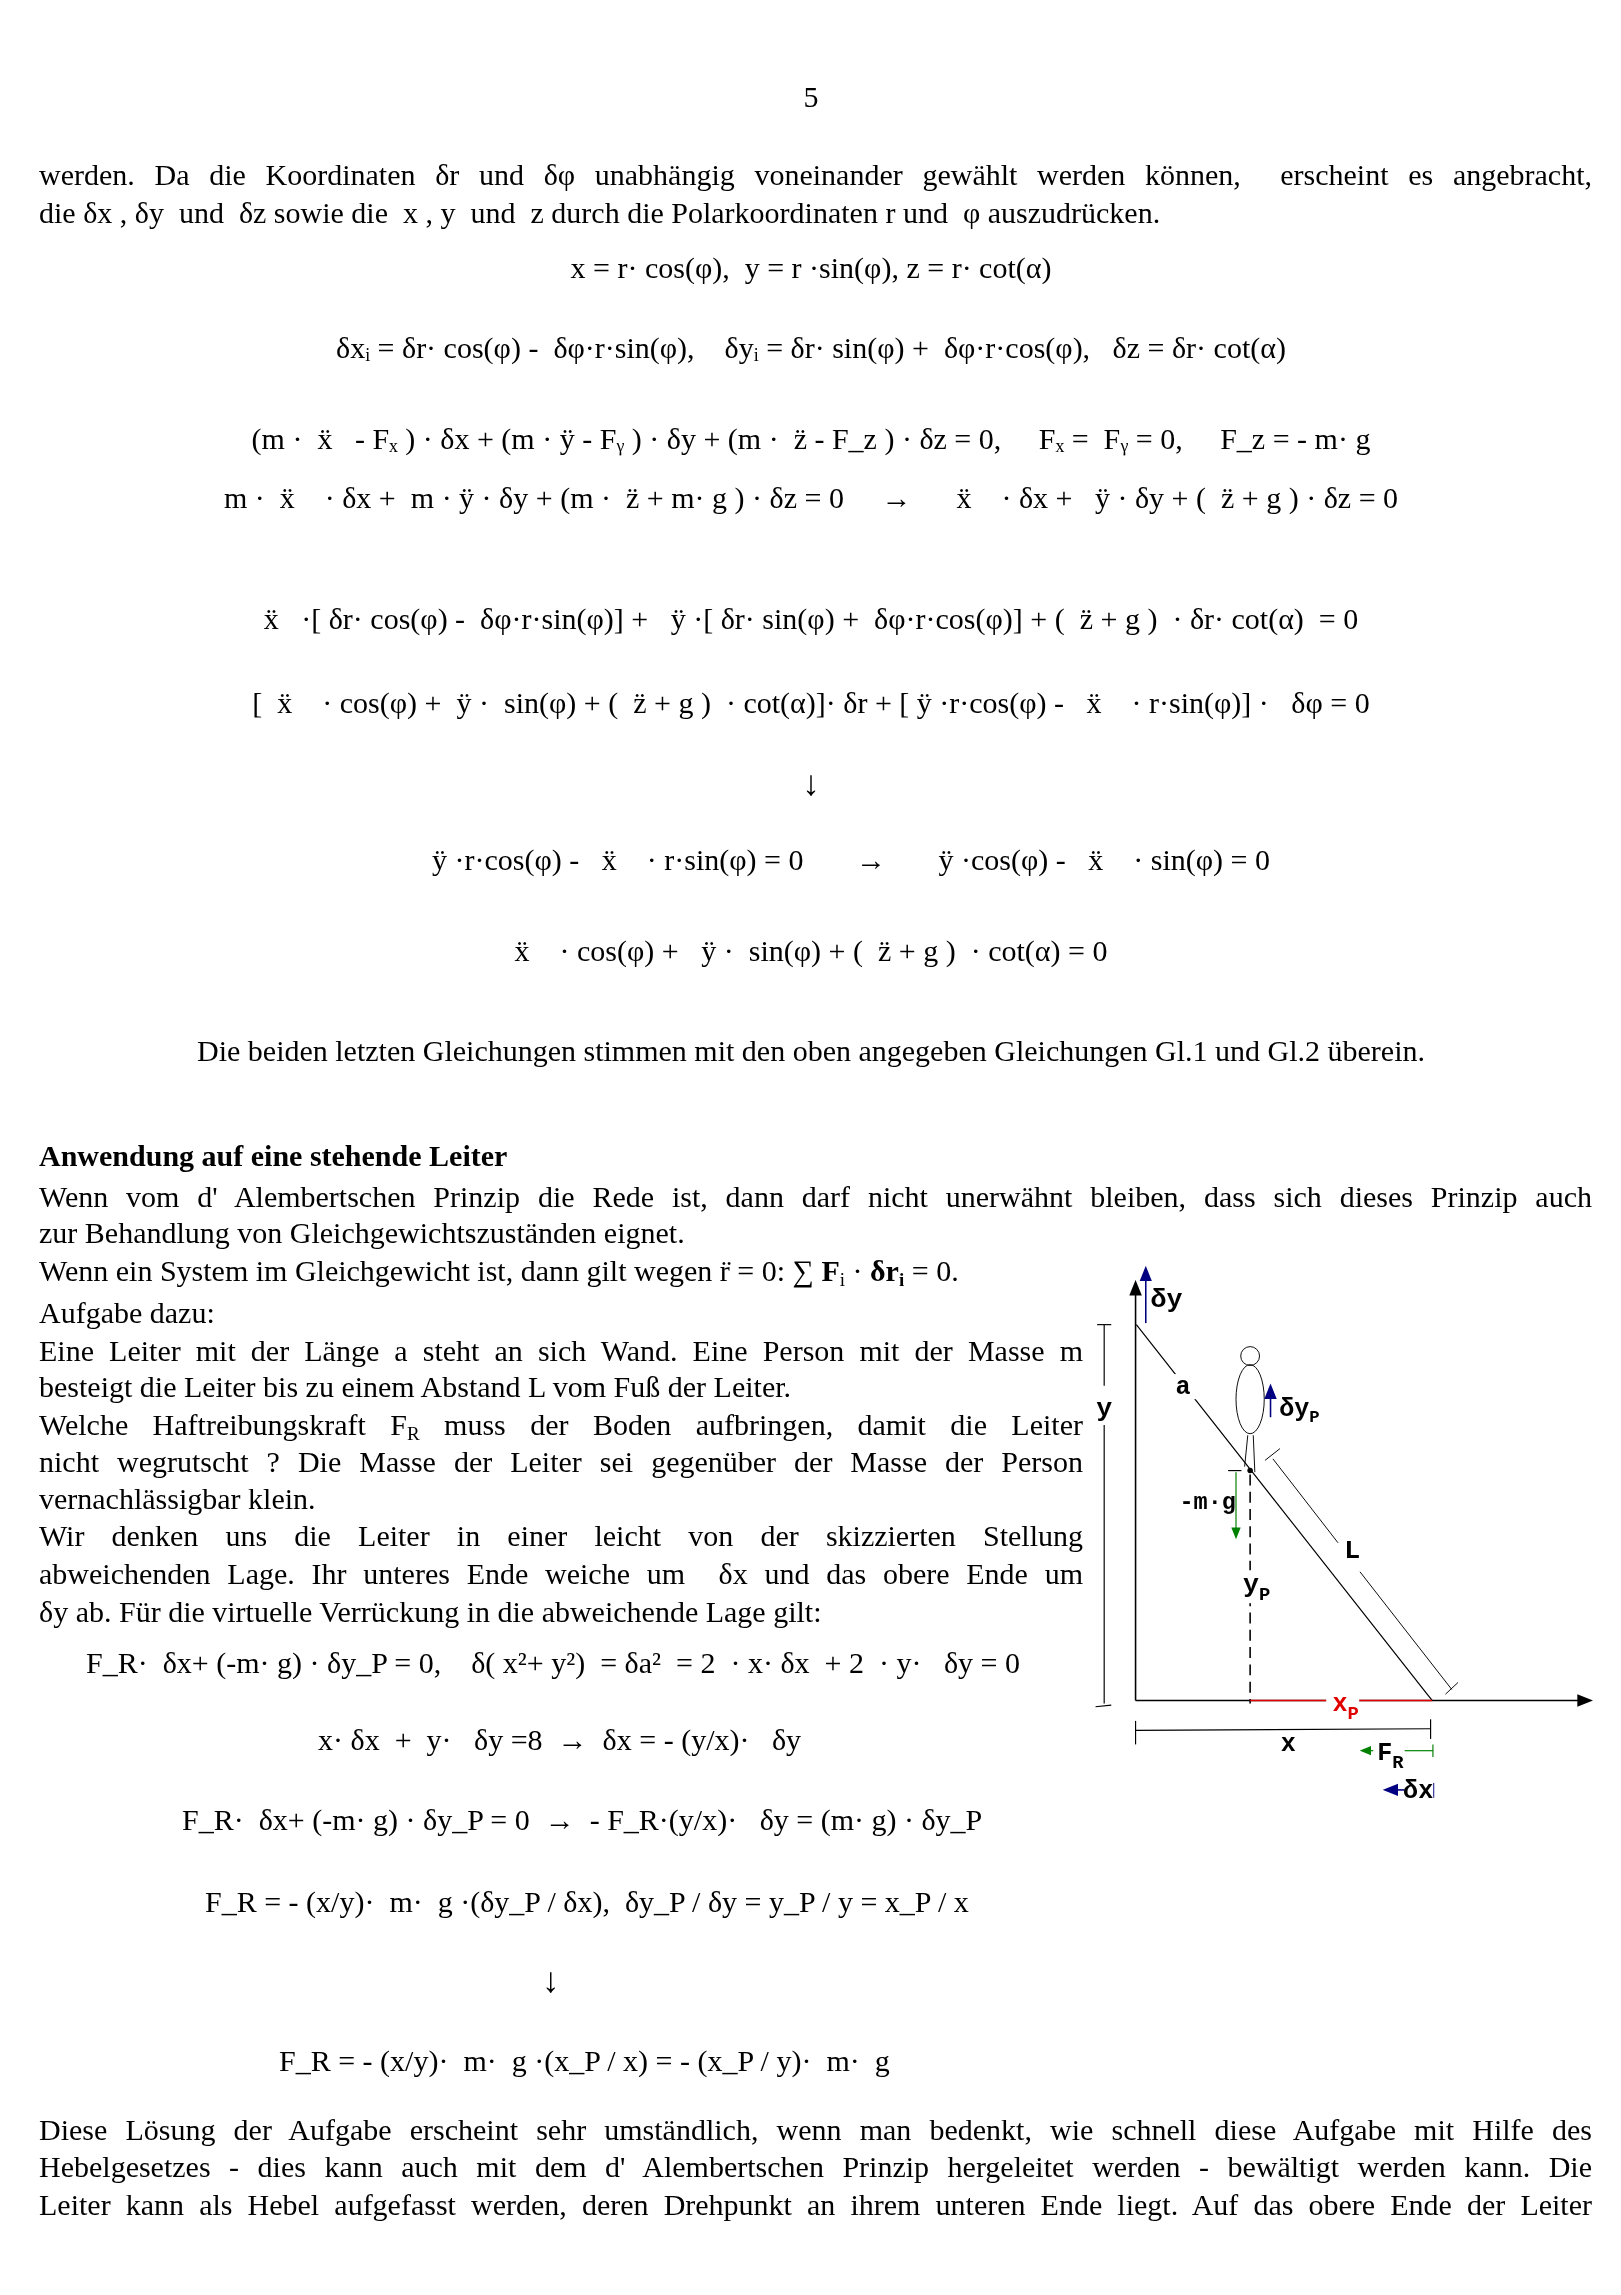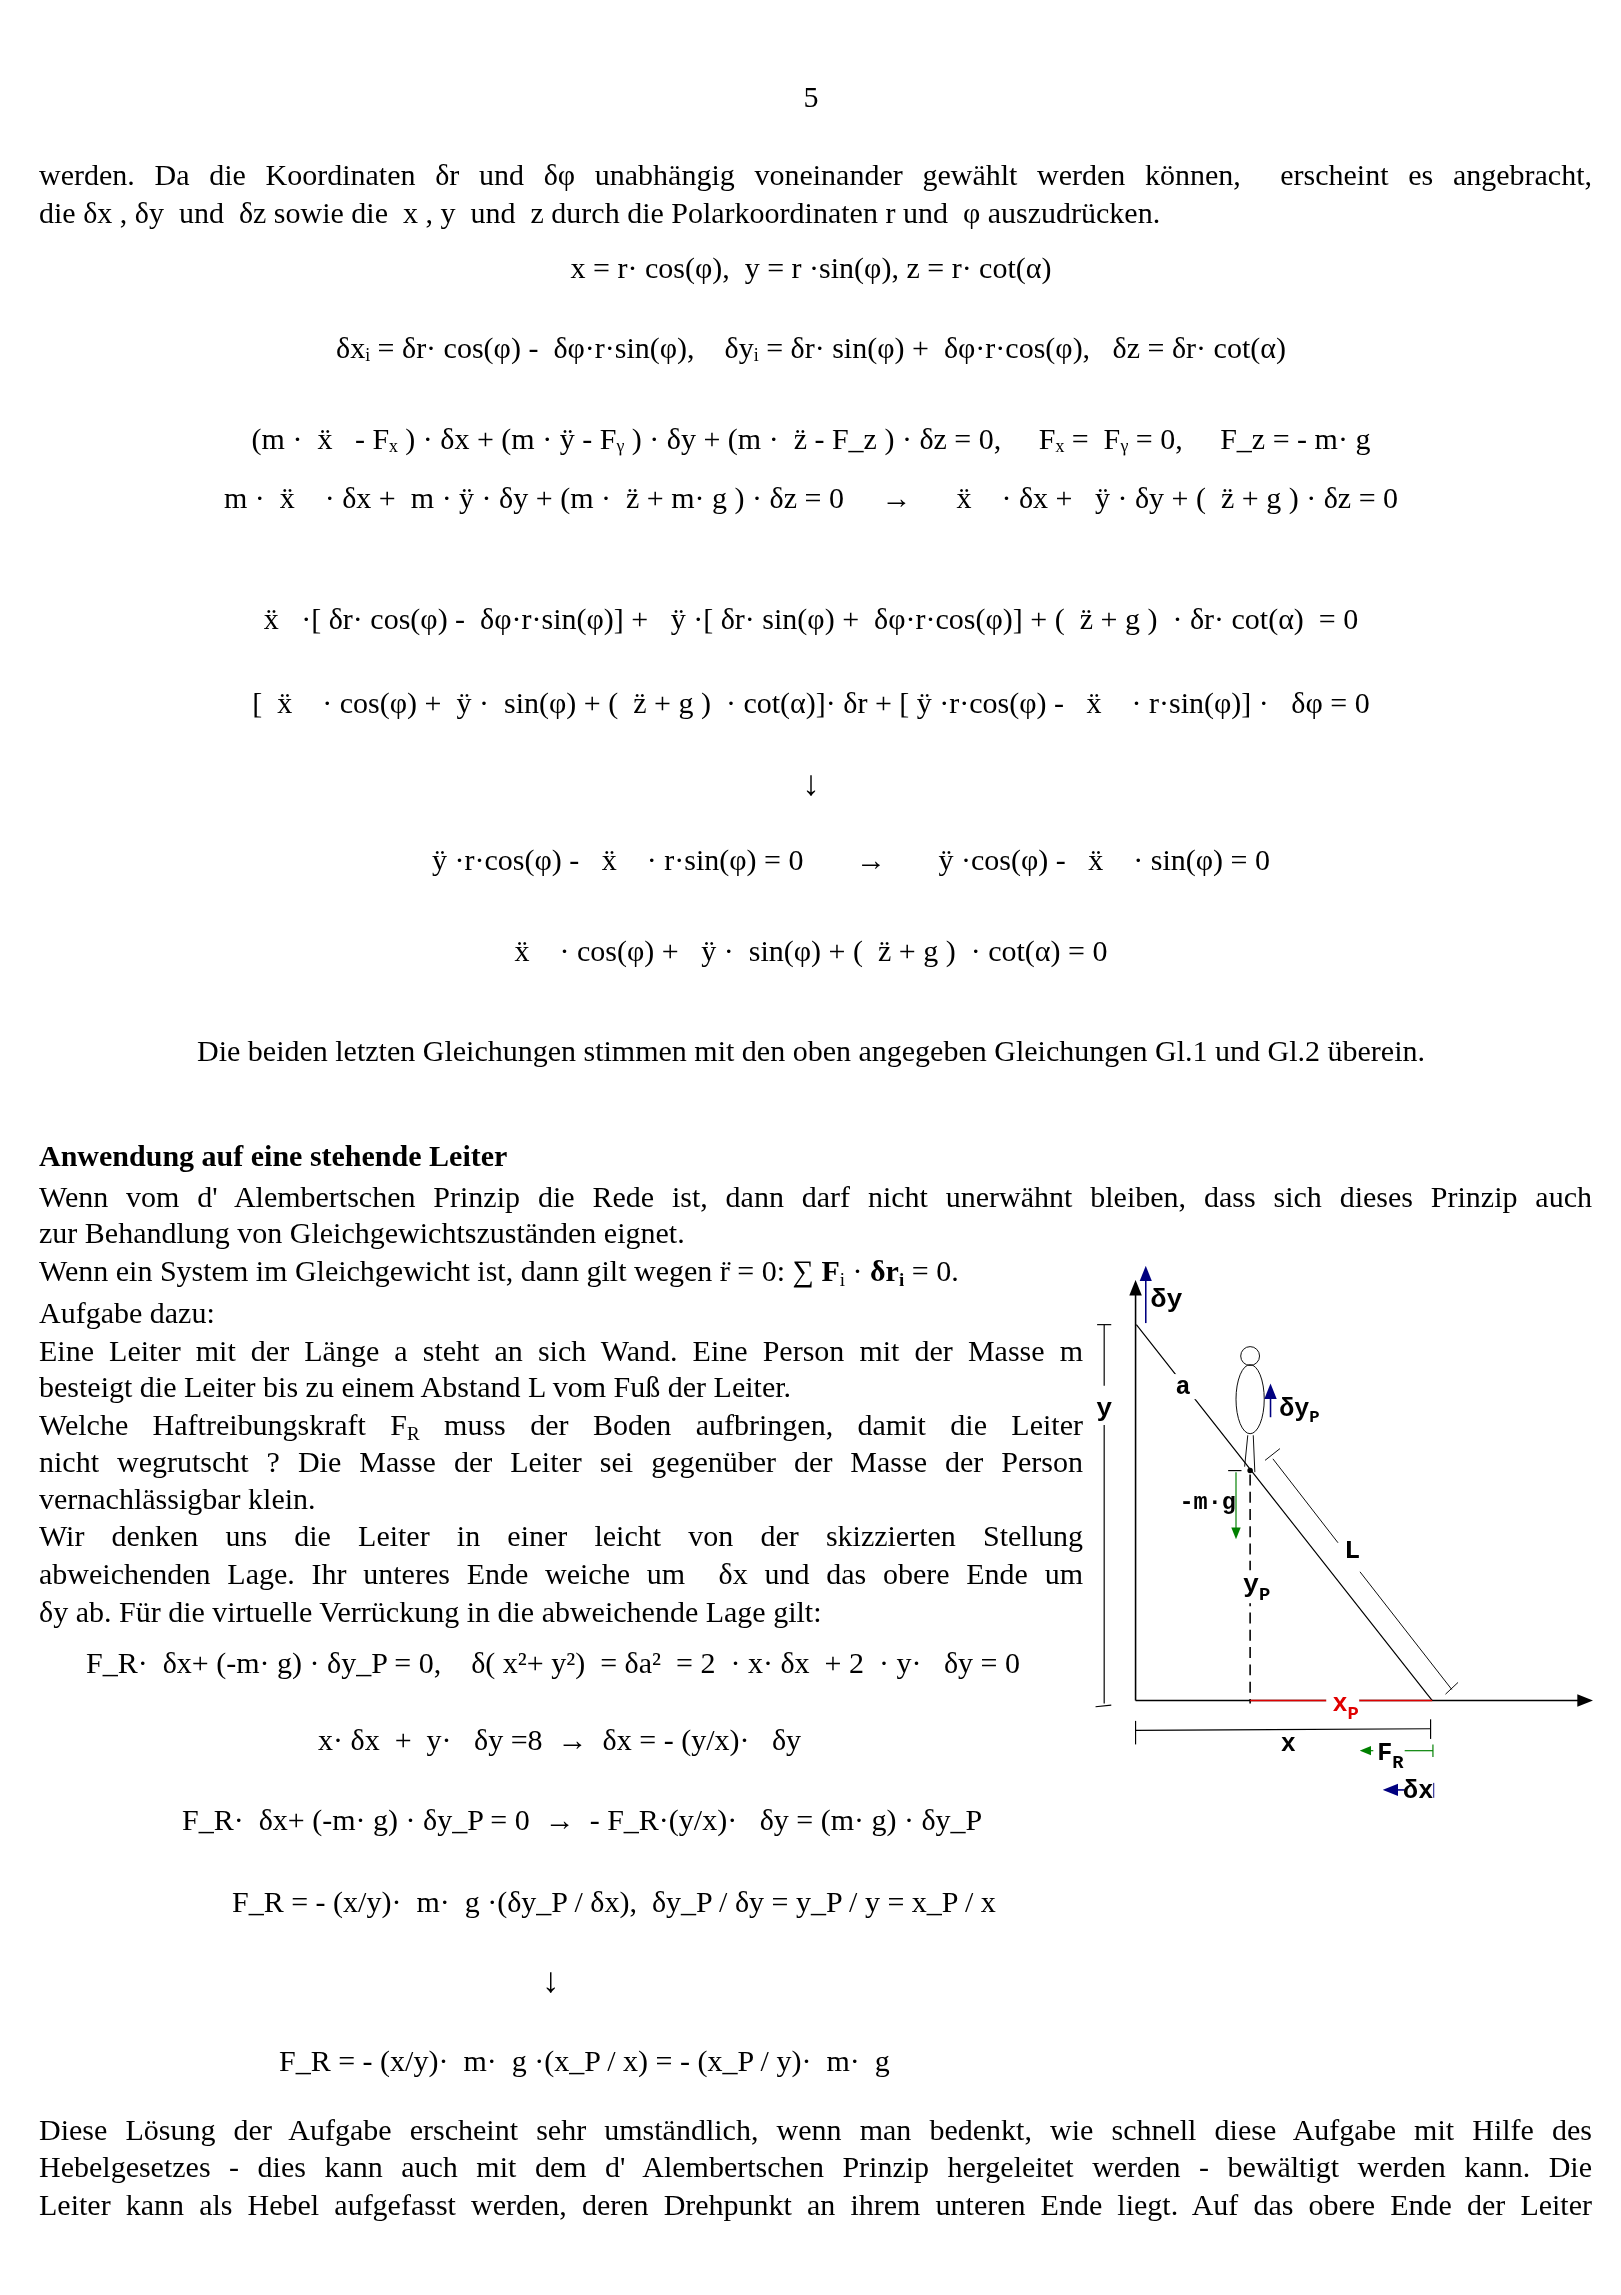--- a/index.html
+++ b/index.html
@@ -47,21 +47,21 @@
 <div class="line ljust" style="top:1407px;"><span>Welche Haftreibungskraft F</span><sub>R</sub><span> muss der Boden aufbringen, damit die Leiter</span></div>
 <div class="line ljust" style="top:1444px;">nicht wegrutscht ? Die Masse der Leiter sei gegenüber der Masse der Person</div>
 <div class="line left" style="top:1481px;">vernachlässigbar klein.</div>
 <div class="line ljust" style="top:1518px;">Wir denken uns die Leiter in einer leicht von der skizzierten Stellung</div>
 <div class="line ljust" style="top:1556px;">abweichenden Lage. Ihr unteres Ende weiche um  δx und das obere Ende um</div>
 <div class="line left" style="top:1594px;">δy ab. Für die virtuelle Verrückung in die abweichende Lage gilt:</div>
 
 <div class="line" style="top:1645px; left:86px;">F_R·  δx+ (-m· g) · δy_P = 0,    δ( x²+ y²)  = δa²  = 2  · x· δx  + 2  · y·   δy = 0</div>
 <div class="line" style="top:1722px; left:318px;">x· δx  +  y·   δy =8  →  δx = - (y/x)·   δy</div>
 <div class="line" style="top:1802px; left:182px;">F_R·  δx+ (-m· g) · δy_P = 0  →  - F_R·(y/x)·   δy = (m· g) · δy_P</div>
-<div class="line" style="top:1884px; left:232px;">F_R = - (x/y)·  m·  g ·(δy_P / δx),  δy_P / δy = y_P / y = x_P / x</div>
+<div class="line" style="top:1884px; left:205px;">F_R = - (x/y)·  m·  g ·(δy_P / δx),  δy_P / δy = y_P / y = x_P / x</div>
 <div class="line" style="top:1963px; left:542px; font-size:35px;">↓</div>
 <div class="line" style="top:2043px; left:279px;">F_R = - (x/y)·  m·  g ·(x_P / x) = - (x_P / y)·  m·  g</div>
 
 <div class="line just" style="top:2112px;">Diese Lösung der Aufgabe erscheint sehr umständlich, wenn man bedenkt, wie schnell diese Aufgabe mit Hilfe des</div>
 <div class="line just" style="top:2149px;">Hebelgesetzes - dies kann auch mit dem d' Alembertschen Prinzip hergeleitet werden - bewältigt werden kann. Die</div>
 <div class="line just" style="top:2187px;">Leiter kann als Hebel aufgefasst werden, deren Drehpunkt an ihrem unteren Ende liegt. Auf das obere Ende der Leiter</div>
 
 <svg id="diagram" viewBox="0 0 650 700">
   <defs>
     <marker id="arrBlack" markerWidth="10" markerHeight="10" refX="5" refY="5" orient="auto">

